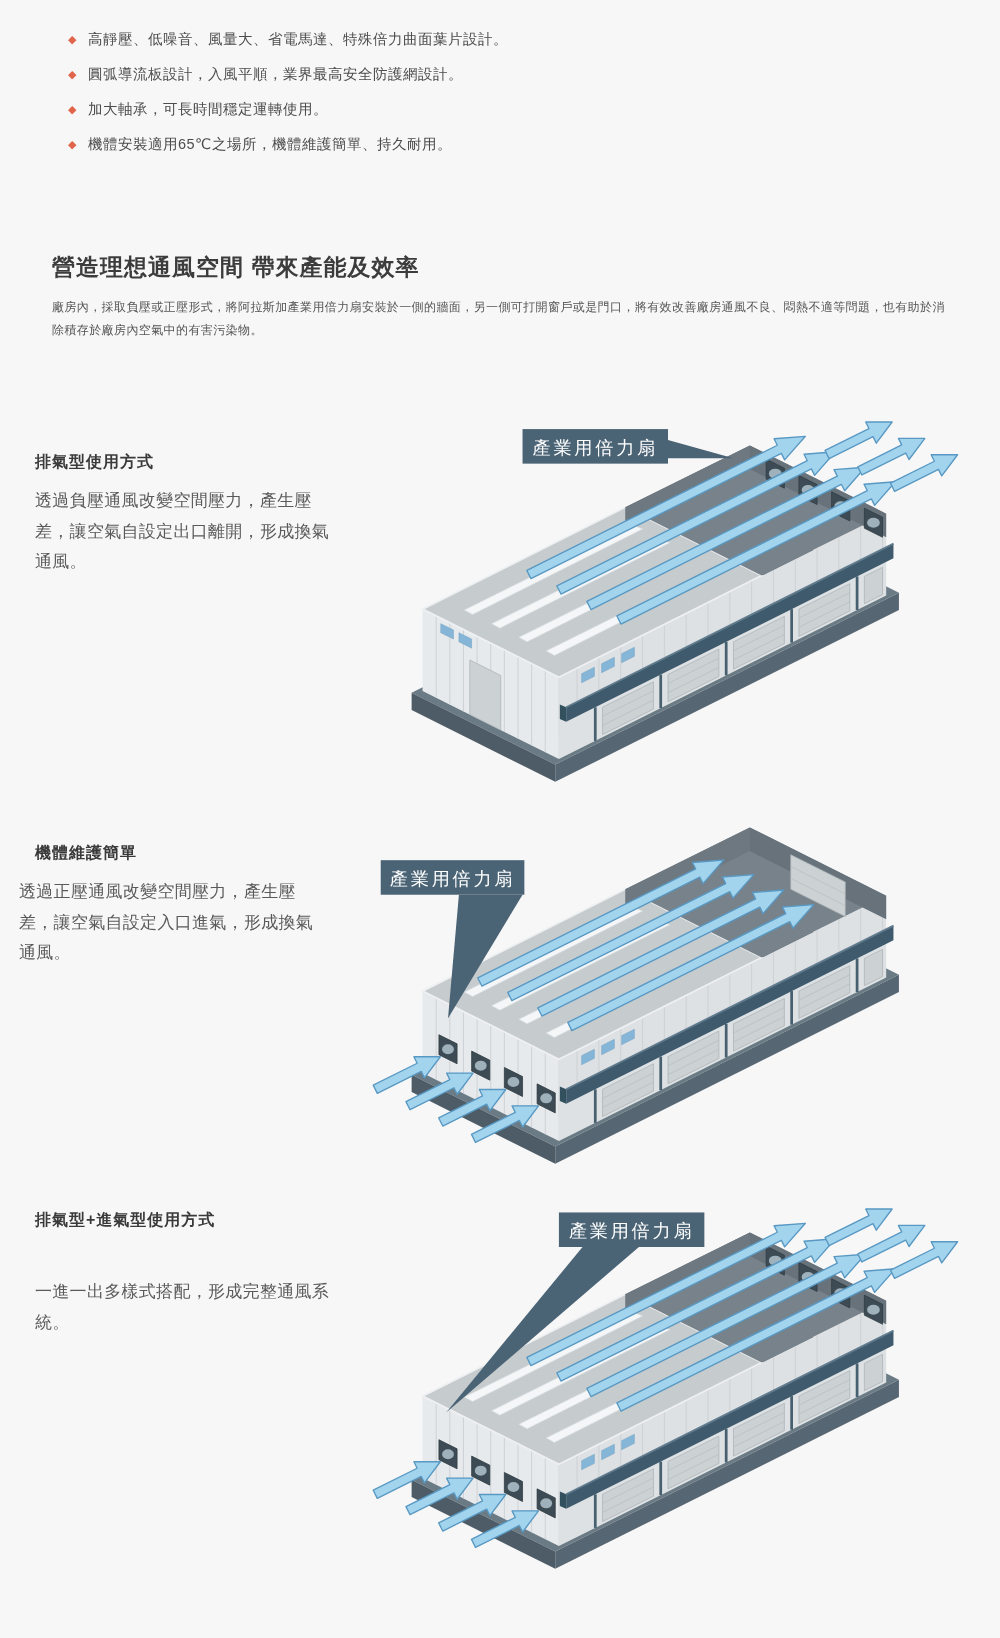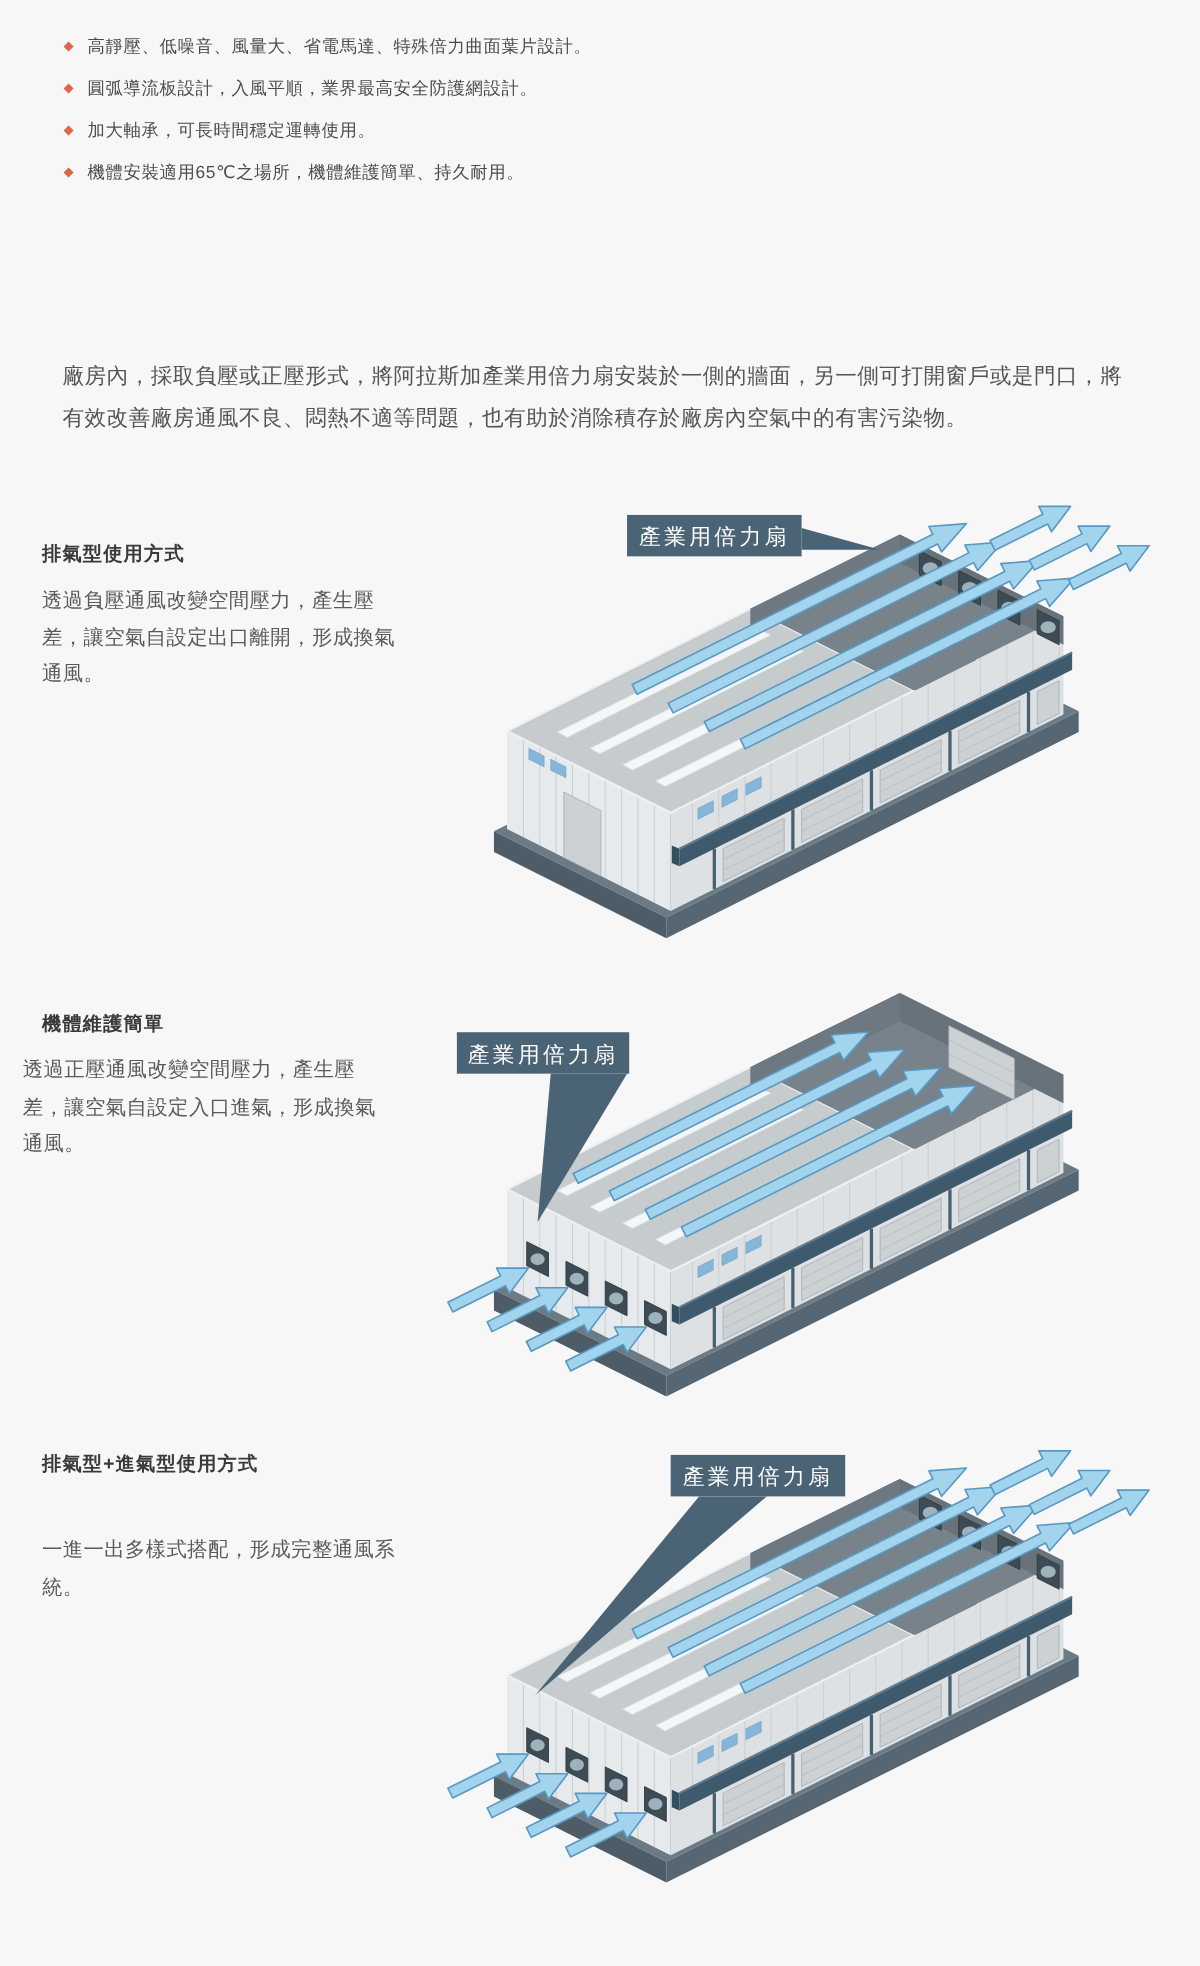--- a/index.html
+++ b/index.html
@@ -1,24 +1,24 @@
 <!DOCTYPE html>
 <html><head>
 <meta charset="utf-8">
 <style>
   html,body{margin:0;padding:0;background:#f7f7f7;}
   .page{position:relative;width:1000px;height:1638px;background:#f7f7f7;overflow:hidden;
         font-family:"Liberation Sans","DejaVu Sans",sans-serif;color:#555;}
   
-  .features{position:absolute;left:53px;top:22px;margin:0;padding:0;list-style:none;}
+  .features{position:absolute;left:68px;top:22px;margin:0;padding:0;list-style:none;}
   .features li{line-height:35px;font-size:14.5px;color:#4c4c4c;letter-spacing:.5px;}
   .dmd{color:#e0654a;font-size:11px;margin-right:11px;vertical-align:1px;}
   
   .intro-title{position:absolute;left:52px;top:252px;margin:0;font-size:23px;font-weight:bold;color:#3c3c3c;letter-spacing:1px;}
-  .intro-body{position:absolute;left:52px;top:296px;width:900px;margin:0;font-size:18px;line-height:1.95;color:#555;letter-spacing:.4px;}
+  .intro-body{position:absolute;left:52px;top:296px;width:900px;margin:0;font-size:12px;line-height:1.95;color:#555;letter-spacing:.4px;}
   
   .sec-h{position:absolute;margin:0;font-size:16px;font-weight:bold;color:#3a3a3a;letter-spacing:1px;}
   .sec-b{position:absolute;margin:0;font-size:17px;line-height:1.8;color:#5a5a5a;letter-spacing:.3px;}
   .fig{position:absolute;width:600px;height:364px;}
   .fig svg{width:100%;height:100%;display:block;}
   
   .base-top{fill:#6b7b85}.base-front{fill:#576673}.base-side{fill:#4d5c66}
   .wall-front{fill:#dde1e3}.wall-side{fill:#e7eaec}
   .corr{stroke:#cbd0d3;stroke-width:1;fill:none}
   .roof{fill:#c6cbce;stroke:#eef0f2;stroke-width:2}
@@ -39,20 +39,21 @@
 
 <div class="page">
 
   <ul class="features">
     <li><span class="dmd">◆</span><span>高靜壓、低噪音、風量大、省電馬達、特殊倍力曲面葉片設計。</span></li>
     <li><span class="dmd">◆</span><span>圓弧導流板設計，入風平順，業界最高安全防護網設計。</span></li>
     <li><span class="dmd">◆</span><span>加大軸承，可長時間穩定運轉使用。</span></li>
     <li><span class="dmd">◆</span><span>機體安裝適用65℃之場所，機體維護簡單、持久耐用。</span></li>
   </ul>
 
+  <h2 class="intro-title">營造理想通風空間 帶來產能及效率</h2>
   <p class="intro-body">廠房內，採取負壓或正壓形式，將阿拉斯加產業用倍力扇安裝於一側的牆面，另一側可打開窗戶或是門口，將有效改善廠房通風不良、悶熱不適等問題，也有助於消除積存於廠房內空氣中的有害污染物。</p>
 
   <h3 class="sec-h" style="left:35px;top:452px;">排氣型使用方式</h3>
   <p class="sec-b" style="left:35px;top:486px;width:308px;">透過負壓通風改變空間壓力，產生壓差，讓空氣自設定出口離開，形成換氣通風。</p>
 
   <div class="fig" style="left:368px;top:418px;">
     <svg viewBox="0 0 660 400">
       <g>
         <polygon class="base-top" points="48,302 206,381 584,192 426,113"></polygon>
         <polygon class="base-front" points="206,381 584,192 584,211 206,400"></polygon>

